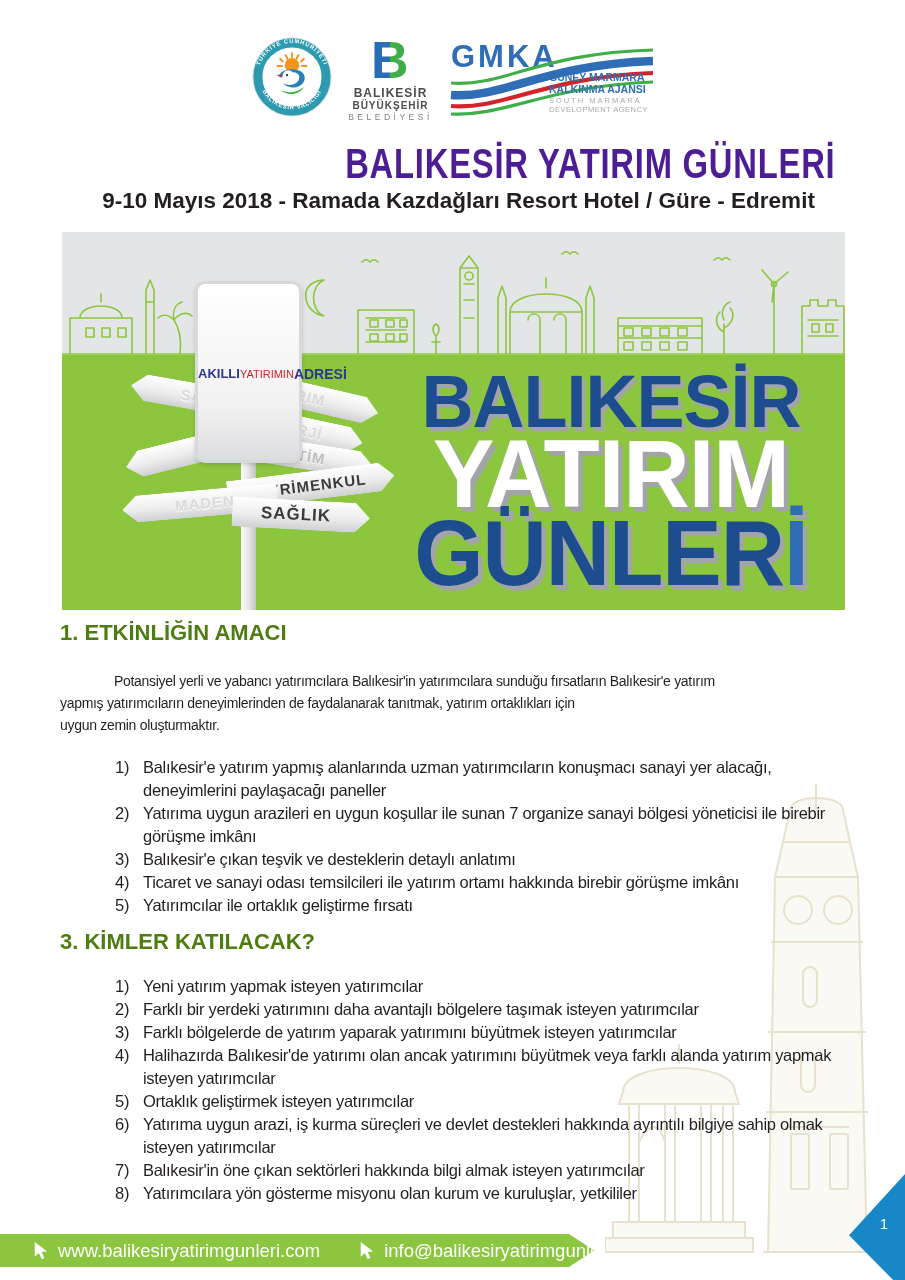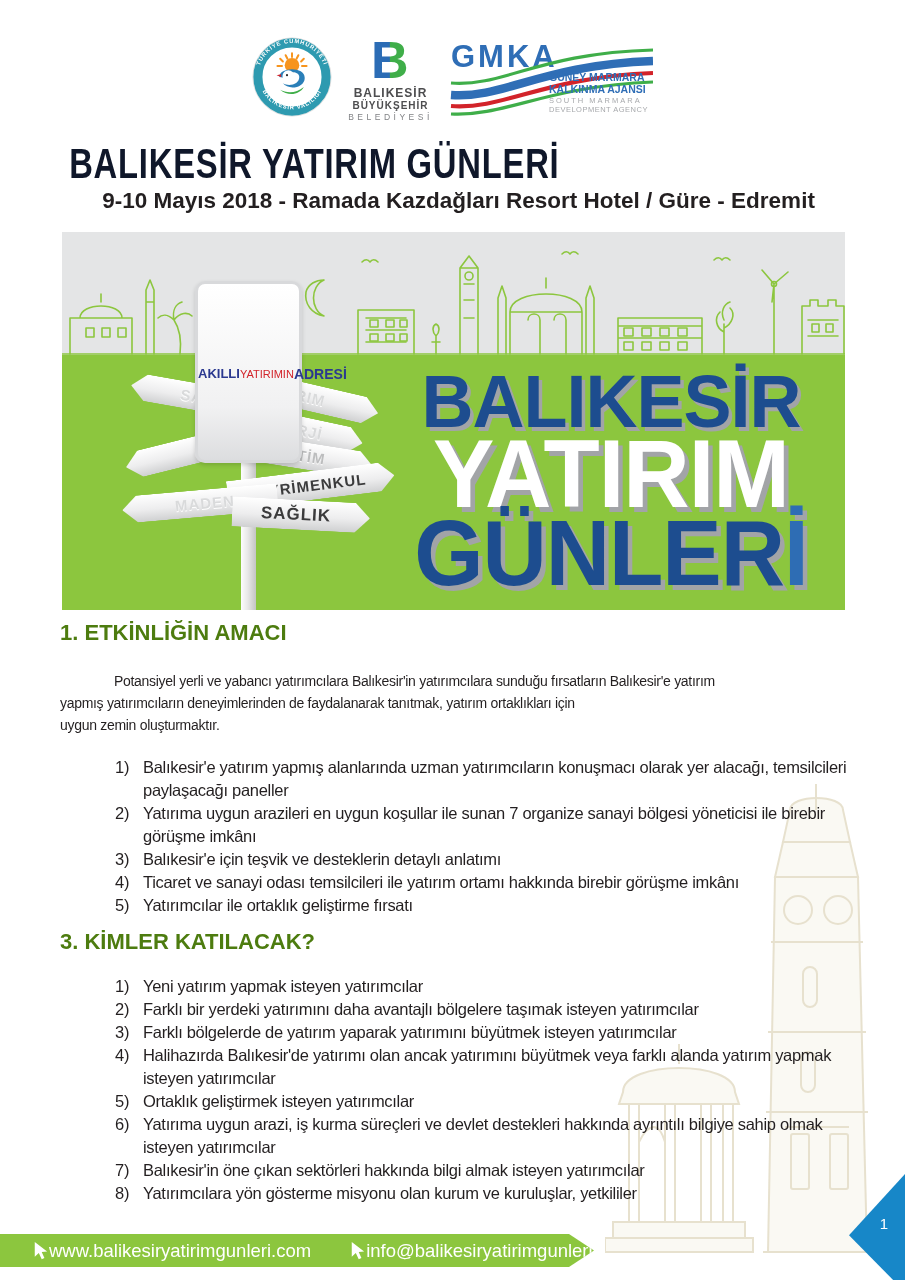--- a/index.html
+++ b/index.html
@@ -10,22 +10,22 @@
   }
 
   
   .logos-row { position:absolute; top:32px; left:0; right:0; display:flex; justify-content:center; align-items:center; gap:16px; }
   .logo-block { display:flex; flex-direction:column; align-items:center; }
   .belediye-txt1 { font-size:12px; font-weight:bold; color:#4d4d4f; letter-spacing:1px; margin-top:2px; }
   .belediye-txt2 { font-size:10px; font-weight:bold; color:#4d4d4f; letter-spacing:1px; }
   .belediye-txt3 { font-size:8.5px; color:#808285; letter-spacing:3.5px; margin-top:1px; }
 
   
-  .doc-title { position:absolute; top:140px; left:0; right:0; text-align:left;
-    font-size:42px; font-weight:bold; color:#0f172a; white-space:nowrap; }
+  .doc-title { position:absolute; top:140px; left:0; right:0; text-align:right;
+    font-size:42px; font-weight:bold; color:#4c1d95; white-space:nowrap; }
   .doc-title .squeeze { display:inline-block; transform:scaleX(.78); transform-origin:center; letter-spacing:1px; }
   .doc-subtitle { position:absolute; top:188px; left:12px; right:0; text-align:center;
     font-size:22.5px; font-weight:bold; color:#231f20; }
 
   
   .banner { position:absolute; top:232px; left:62px; width:783px; height:378px; overflow:hidden; }
   .banner-sky { position:absolute; top:0; left:0; right:0; height:123px; background:#e4e5e6; }
   .banner-green { position:absolute; top:123px; left:0; right:0; bottom:0; background:#8cc63e; }
   .skyline { position:absolute; top:8px; left:0; }
 
@@ -72,21 +72,21 @@
   .sec3-heading { margin-top:12px; }
 
   
   .watermark { position:absolute; right:0; top:782px; z-index:1; opacity:.85; }
 
   
   .footer-bar { position:absolute; left:0; top:1234px; width:594px; height:33px; z-index:3;
     background:#8cc63e; color:#fff; display:flex; align-items:center; padding-left:34px;
     clip-path:polygon(0 0, calc(100% - 25px) 0, 100% 50%, calc(100% - 25px) 100%, 0 100%);
     font-size:18.5px; }
-  .footer-link { display:flex; align-items:center; }
+  .footer-link { display:flex; align-items:center; gap:9px; }
   .footer-link + .footer-link { margin-left:40px; }
 
   .page-corner { position:absolute; right:0; top:1174px; width:56px; height:118px; z-index:3;
     background:#1787c8; clip-path:polygon(100% 0, 0 52%, 100% 100%); }
   .page-num { position:absolute; right:17px; top:1215px; z-index:4; color:#fff; font-size:15px; }
 </style>
 </head>
 <body>
 
 <div class="page">
@@ -317,29 +317,29 @@
     <div class="sec-heading">1. ETKİNLİĞİN AMACI</div>
     <div class="para">
       <div class="pline indent">Potansiyel yerli ve yabancı yatırımcılara Balıkesir'in yatırımcılara sunduğu fırsatların Balıkesir'e yatırım</div>
       <div class="pline">yapmış yatırımcıların deneyimlerinden de faydalanarak tanıtmak, yatırım ortaklıkları için</div>
       <div class="pline">uygun zemin oluşturmaktır.</div>
     </div>
 
     <div class="num-list">
       <div class="num-item">
           <span class="num">1)</span>
-          <span class="txt">Balıkesir'e yatırım yapmış alanlarında uzman yatırımcıların konuşmacı olarak yer alacağı, temsilcileri paylaşacağı paneller</span>
+          <span class="txt">Balıkesir'e yatırım yapmış alanlarında uzman yatırımcıların konuşmacı sanayi yer alacağı, deneyimlerini paylaşacağı paneller</span>
         </div>
       <div class="num-item">
           <span class="num">2)</span>
           <span class="txt">Yatırıma uygun arazileri en uygun koşullar ile sunan 7 organize sanayi bölgesi yöneticisi ile birebir görüşme imkânı</span>
         </div>
       <div class="num-item">
           <span class="num">3)</span>
-          <span class="txt">Balıkesir'e için teşvik ve desteklerin detaylı anlatımı</span>
+          <span class="txt">Balıkesir'e çıkan teşvik ve desteklerin detaylı anlatımı</span>
         </div>
       <div class="num-item">
           <span class="num">4)</span>
           <span class="txt">Ticaret ve sanayi odası temsilcileri ile yatırım ortamı hakkında birebir görüşme imkânı</span>
         </div>
       <div class="num-item">
           <span class="num">5)</span>
           <span class="txt">Yatırımcılar ile ortaklık geliştirme fırsatı</span>
         </div>
     </div>

